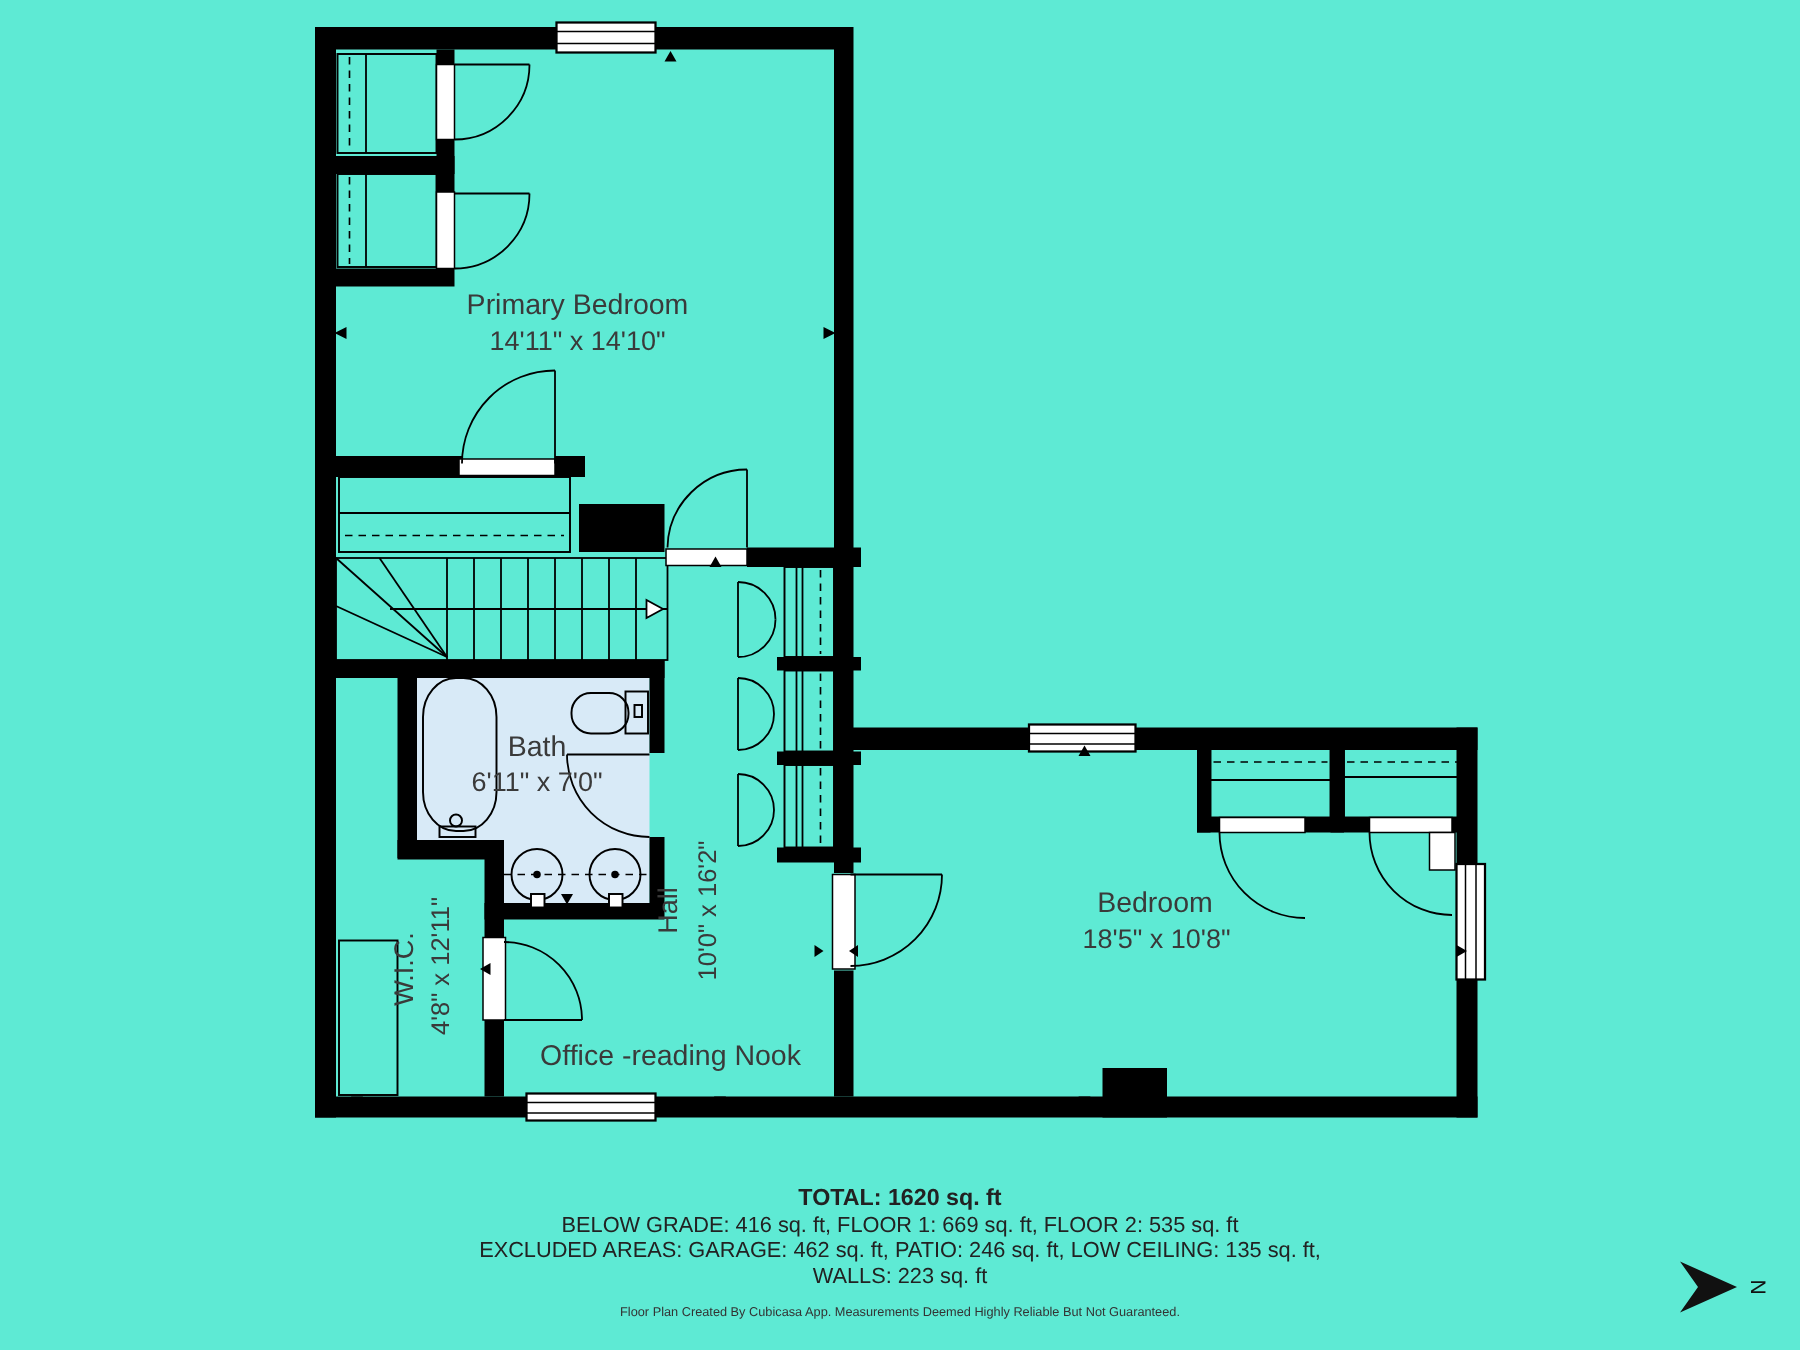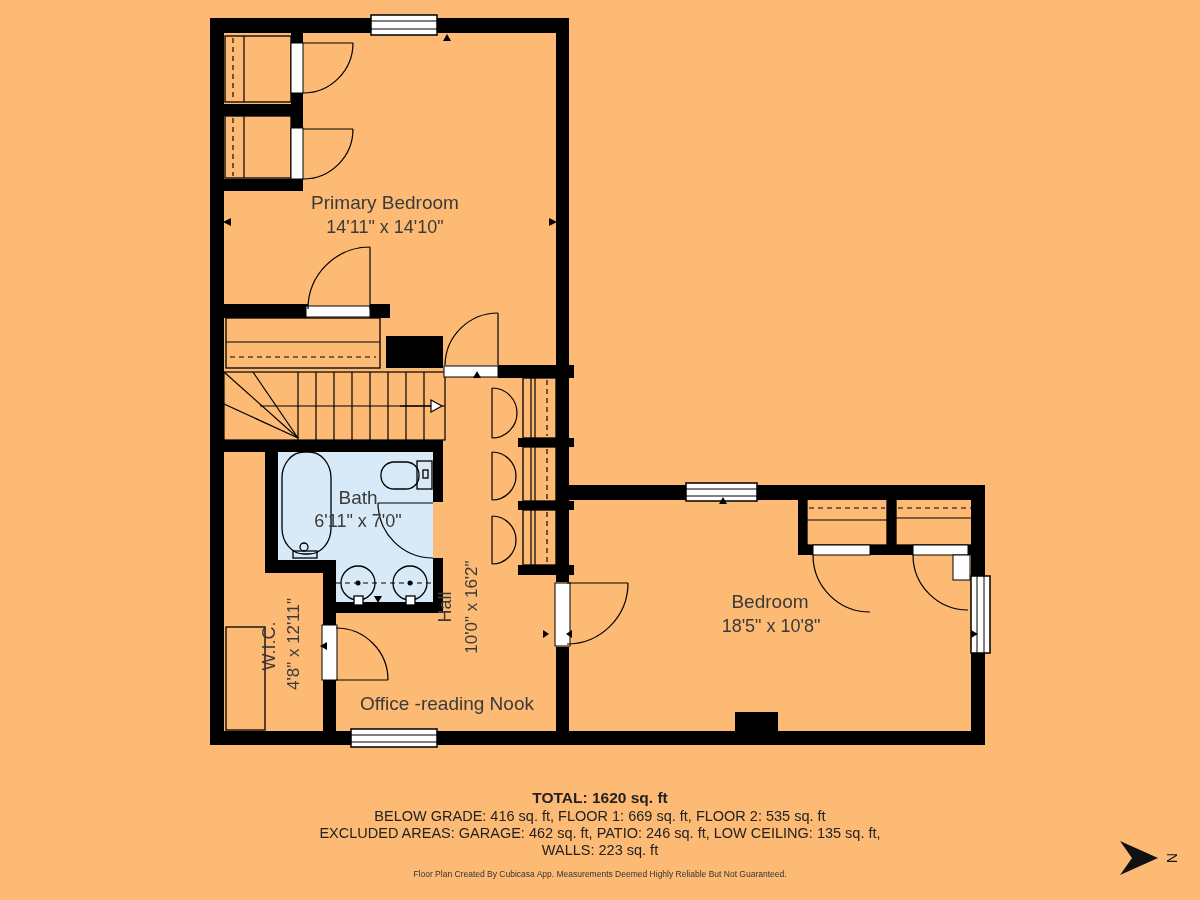--- a/index.html
+++ b/index.html
@@ -1,16 +1,16 @@
 <!DOCTYPE html>
 <html><head>
 <meta charset="utf-8">
 <style>
   html,body{margin:0;padding:0;background:#ffffff;}
-  #stage{position:relative;width:1200px;height:900px;background:#fdba74;overflow:hidden;
+  #stage{position:relative;width:1200px;height:900px;background:#5eead4;overflow:hidden;
          font-family:"Liberation Sans", sans-serif;}
   svg{position:absolute;left:0;top:0;}
   .wall{fill:#000;}
   .thin{stroke:#000;stroke-width:1.2;fill:none;}
   .fix{stroke:#000;stroke-width:1.3;fill:#fff;}
   .fixn{stroke:#000;stroke-width:1.3;fill:none;}
   .leaf{fill:#fff;stroke:#000;stroke-width:1;}
   .winbox{fill:#fff;stroke:#000;stroke-width:1.5;}
   .winline{stroke:#000;stroke-width:1;}
   .dash{stroke:#000;stroke-width:1.1;fill:none;stroke-dasharray:5 4;}

